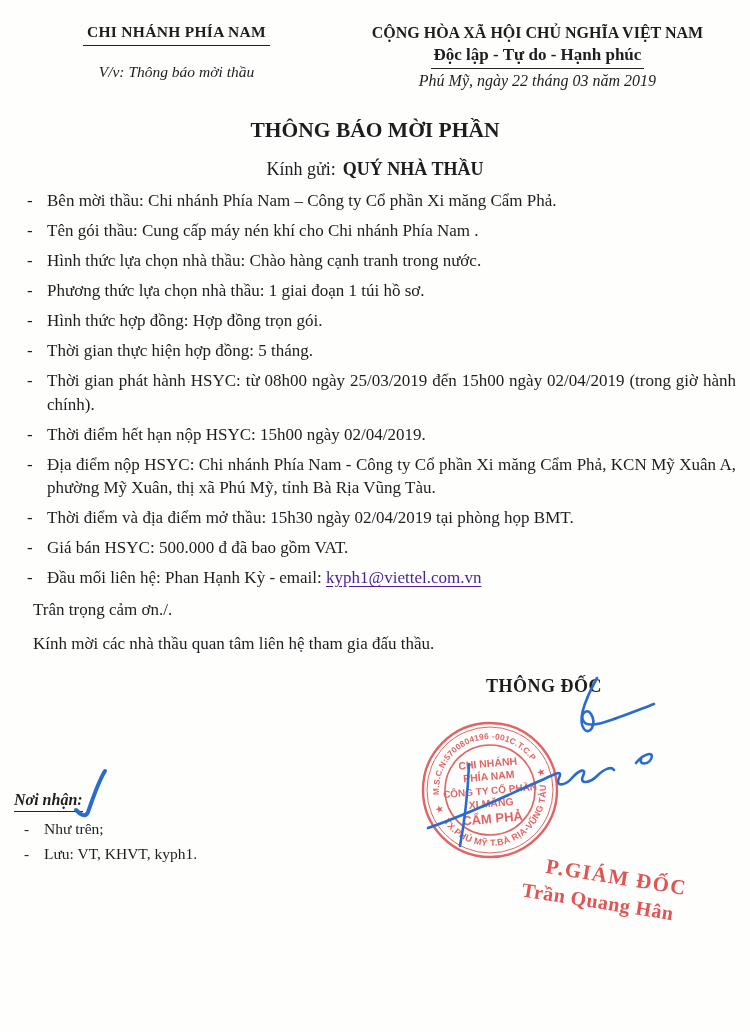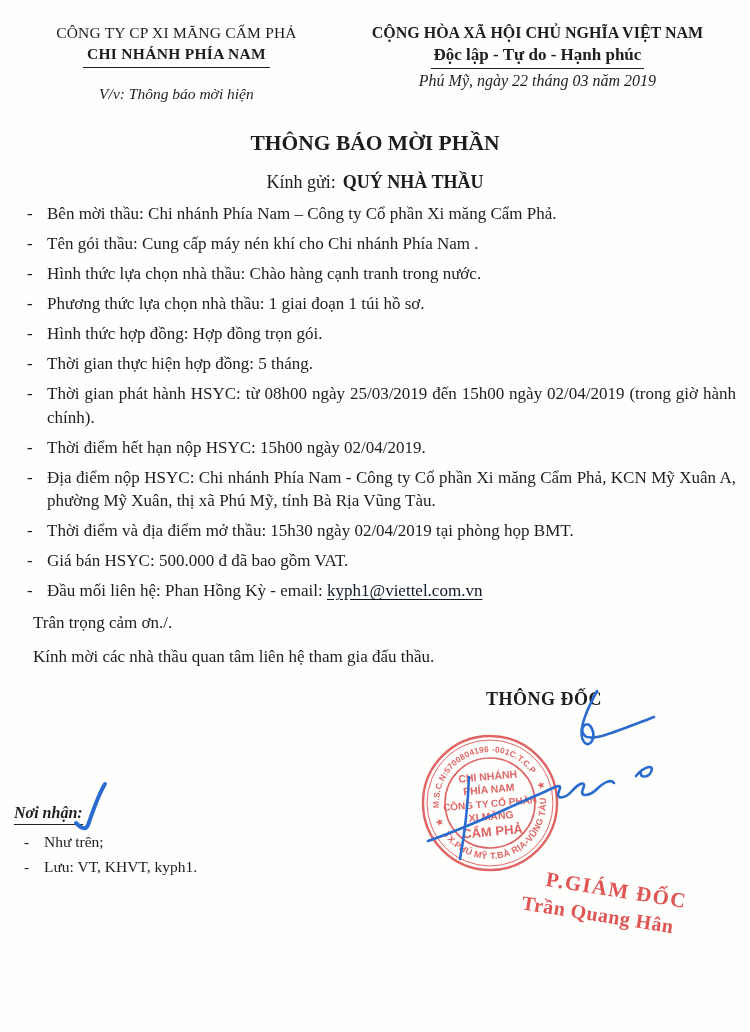--- a/index.html
+++ b/index.html
@@ -28,21 +28,21 @@
   
   .doc-title{margin-top:26px;text-align:center;font-size:21.5px;font-weight:bold;line-height:26px;}
   .salutation{margin-top:14px;text-align:center;font-size:18px;line-height:24px;}
   .salutation .recipient{font-weight:bold;margin-left:7px;}
   
   .intro{margin-top:14px;font-size:17px;line-height:25px;text-indent:34px;text-align:justify;}
   .items{margin-top:8px;}
   .item{display:flex;font-size:17px;line-height:23.5px;margin-top:6.5px;}
   .dash{width:33px;padding-left:13px;box-sizing:border-box;flex:none;}
   .itext{flex:1;text-align:justify;}
-  .email{color:#0f172a;text-decoration:underline;text-underline-offset:3px;}
+  .email{color:#4c1d95;text-decoration:underline;text-underline-offset:3px;}
   .closing{font-size:17px;line-height:24px;padding-left:19px;}
   .closing.c1{margin-top:10px;}
   .closing.c2{margin-top:8px;}
   
   .footer{position:relative;height:278px;margin-top:6px;}
   .director{position:absolute;left:455px;top:14px;width:150px;text-align:center;
             font-size:18px;font-weight:bold;letter-spacing:.5px;}
   .stamp{position:absolute;left:406px;top:58px;width:140px;height:140px;opacity:.88;z-index:1;}
   .stamp text{font-family:"Liberation Sans","DejaVu Sans",sans-serif;font-weight:bold;}
   .pen{position:absolute;left:0;top:0;z-index:3;pointer-events:none;}
@@ -58,23 +58,22 @@
   .r-row:first-of-type{margin-top:4px;}
   .r-dash{width:30px;padding-left:10px;box-sizing:border-box;flex:none;}
 </style>
 </head>
 <body>
 
 <div class="page">
 
   <div class="hdr">
     <div class="hdr-left">
-      <div class="hl1">CÔNG TY CP XI MĂNG CẨM PHẢ</div>
       <div><span class="hl2">CHI NHÁNH PHÍA NAM</span></div>
-      <div class="subject">V/v: Thông báo mời hiện</div>
+      <div class="subject">V/v: Thông báo mời thầu</div>
     </div>
     <div class="hdr-right">
       <div class="hr1">CỘNG HÒA XÃ HỘI CHỦ NGHĨA VIỆT NAM</div>
       <div><span class="hr2">Độc lập - Tự do - Hạnh phúc</span></div>
       <div class="dateline">Phú Mỹ, ngày 22 tháng 03 năm 2019</div>
     </div>
   </div>
 
   <div class="doc-title">THÔNG BÁO MỜI PHẦN</div>
   <div class="salutation">
@@ -133,21 +132,21 @@
       <span class="itext"><span class="t">Thời điểm và địa điểm mở thầu: 15h30 ngày 02/04/2019 tại phòng họp BMT.</span></span>
     </div>
 
     <div class="item">
       <span class="dash">-</span>
       <span class="itext"><span class="t">Giá bán HSYC: 500.000 đ đã bao gồm VAT.</span></span>
     </div>
 
     <div class="item">
       <span class="dash">-</span>
-      <span class="itext"><span class="t">Đầu mối liên hệ: Phan Hồng Kỳ - email: </span><a class="email" style="display: inline;">kyph1@viettel.com.vn</a></span>
+      <span class="itext"><span class="t">Đầu mối liên hệ: Phan Hạnh Kỳ - email: </span><a class="email" style="display: inline;">kyph1@viettel.com.vn</a></span>
     </div>
   </div>
 
   <div class="closing c2">Trân trọng cảm ơn./.</div>
   <div class="closing c1">Kính mời các nhà thầu quan tâm liên hệ tham gia đấu thầu.</div>
 
   <div class="footer">
 
     <div class="director">THÔNG ĐỐC</div>
 

